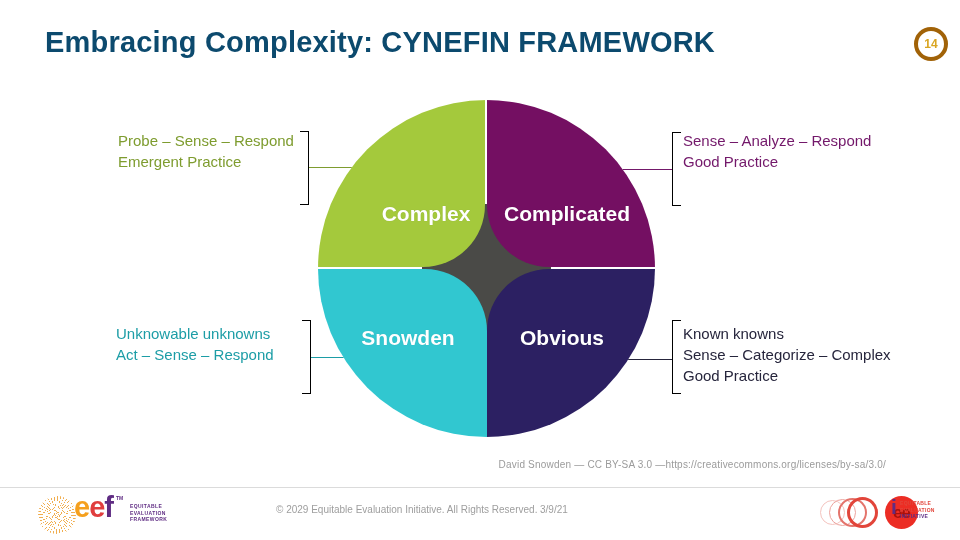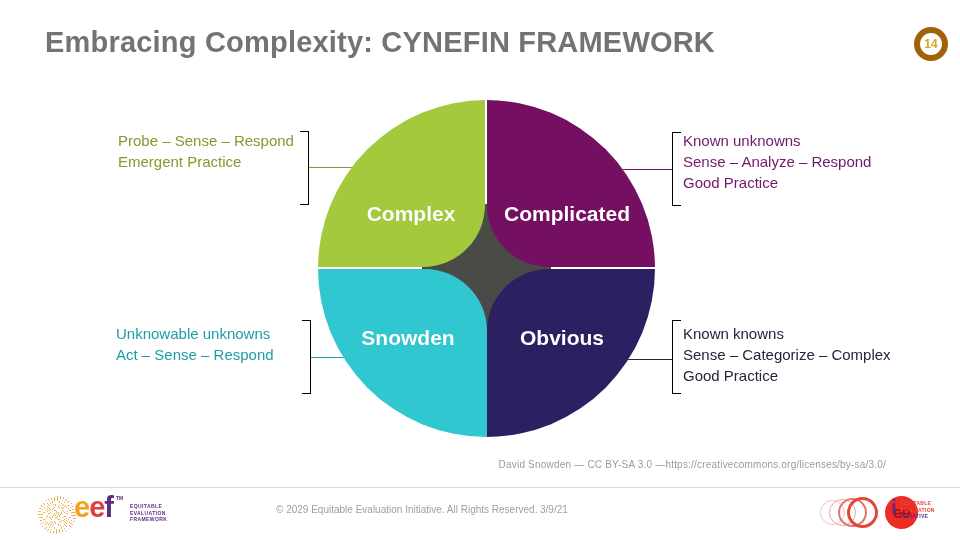--- a/index.html
+++ b/index.html
@@ -7,26 +7,26 @@
   body {
     position:relative;
     background:#ffffff;
     font-family:"Liberation Sans", sans-serif;
     overflow:hidden;
   }
 
   
   .slide-title {
     position:absolute; left:45px; top:26px;
-    font-size:29px; font-weight:bold; color:#737373;
+    font-size:29px; font-weight:bold; color:#0c4a6e;
     letter-spacing:0.2px; white-space:nowrap;
   }
   .page-badge {
     position:absolute; left:914px; top:27px;
-    width:34px; height:34px; border:6px solid #a16207; border-radius:50%;
+    width:34px; height:34px; border:4px solid #a16207; border-radius:50%;
     color:#D9A521; font-size:12px; font-weight:bold;
     display:flex; align-items:center; justify-content:center;
   }
 
   
   .connector { position:absolute; height:1px; }
   .c-tl { left:308px; top:167px; width:52px; background:#7E9C2F; }
   .c-tr { left:622px; top:169px; width:50px; background:#73186A; }
   .c-bl { left:310px; top:357px; width:50px; background:#1C9DA6; }
   .c-br { left:624px; top:359px; width:48px; background:#26253C; }
@@ -46,21 +46,21 @@
   .quad { position:absolute; }
   .q-complex     { left:0;     top:0;     width:167px; height:167px; background:#A4C93C; border-radius:0 0 62px 0; }
   .q-complicated { left:169px; top:0;     width:168px; height:167px; background:#740F62; border-radius:0 0 0 62px; }
   .q-chaotic     { left:0;     top:169px; width:169px; height:168px; background:#31C7D0; border-radius:0 62px 0 0; }
   .q-obvious     { left:169px; top:169px; width:168px; height:168px; background:#2C2062; border-radius:62px 0 0 0; }
   .qlabel {
     position:absolute; transform:translate(-50%,-50%);
     color:#ffffff; font-size:21px; font-weight:bold; white-space:nowrap;
     text-shadow:0 0 1px rgba(0,0,0,0.15);
   }
-  .l-complex     { left:93px;  top:114px; }
+  .l-complex     { left:108px;  top:114px; }
   .l-complicated { left:249px; top:114px; }
   .l-chaotic     { left:90px;  top:238px; }
   .l-obvious     { left:244px; top:238px; }
 
   
   .note { position:absolute; font-size:15px; line-height:21px; white-space:nowrap; }
   .n-tl { left:118px; top:130px; color:#7E9C2F; }
   .n-tr { left:683px; top:130px; color:#73186A; }
   .n-bl { left:116px; top:323px; color:#1C9DA6; }
   .n-br { left:683px; top:323px; color:#26253C; }
@@ -142,21 +142,20 @@
     <div class="qlabel l-chaotic">Snowden</div>
     <div class="qlabel l-obvious">Obvious</div>
   </div>
 </div>
 
 <div class="note n-tl">
   <div>Probe – Sense – Respond</div>
   <div>Emergent Practice</div>
 </div>
 <div class="note n-tr">
-  <div>Known unknowns</div>
   <div>Sense – Analyze – Respond</div>
   <div>Good Practice</div>
 </div>
 <div class="note n-bl">
   <div>Unknowable unknowns</div>
   <div>Act – Sense – Respond</div>
 </div>
 <div class="note n-br">
   <div>Known knowns</div>
   <div>Sense – Categorize – Complex</div>

